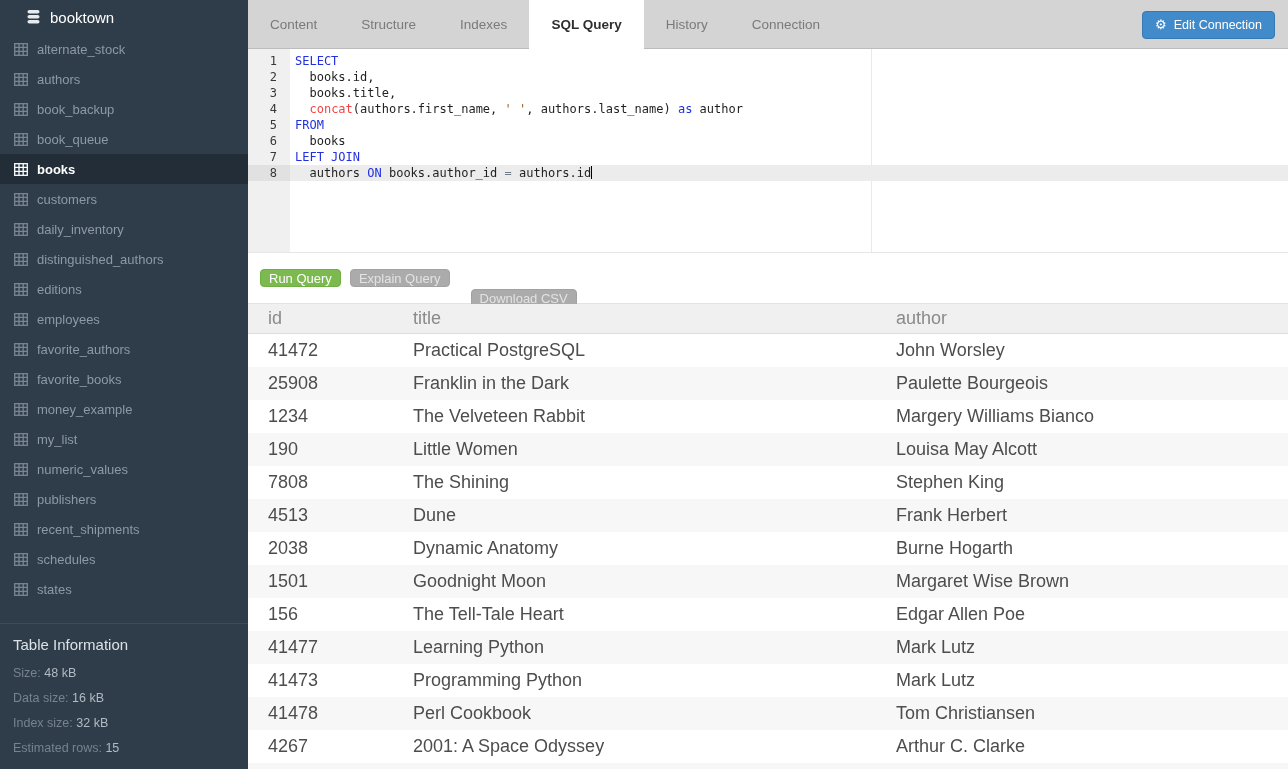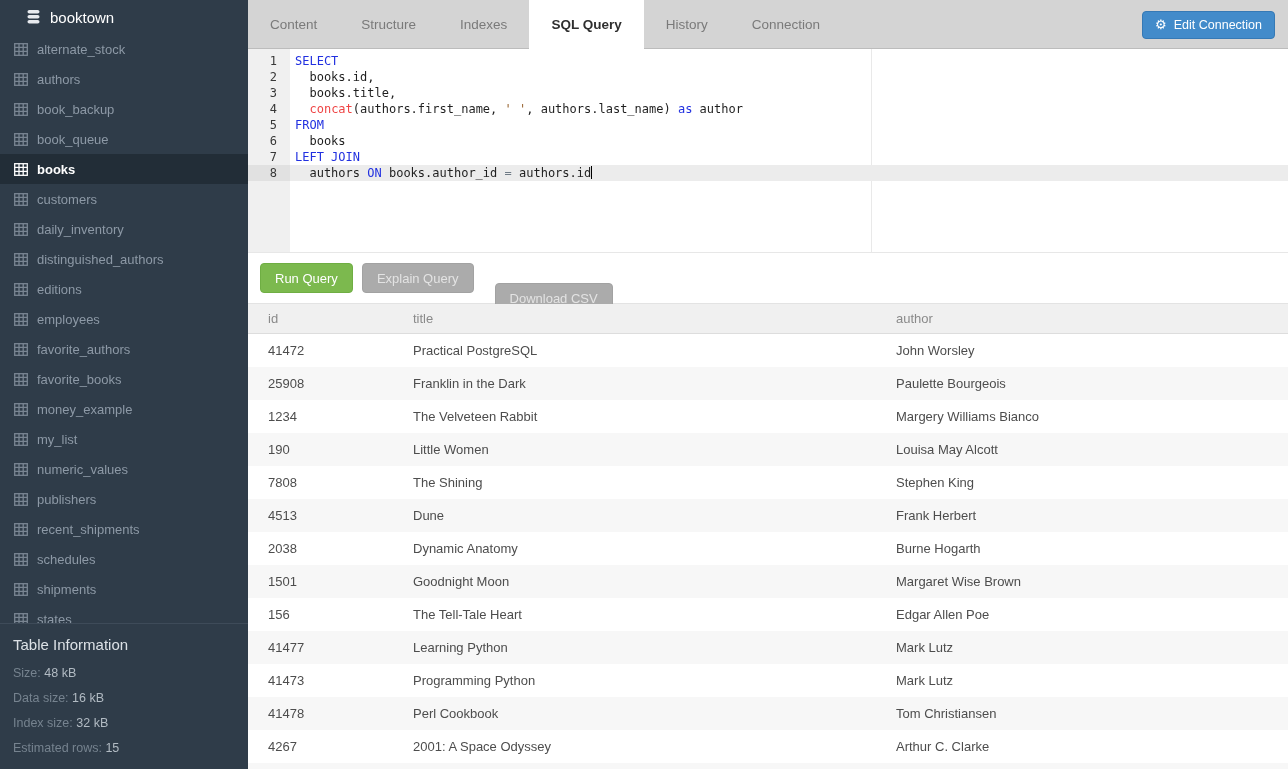--- a/index.html
+++ b/index.html
@@ -43,27 +43,27 @@
   .line { height:16px; white-space:pre; padding-left:5px; color:#1f1f1f; position:relative; }
   .line.active { background:#ececec; }
   .tok-kw { color:#2130e0; }
   .tok-fn { color:#ef4444; }
   .tok-str { color:#96622d; }
   .tok-op { color:#6f7b86; }
   .cursor { display:inline-block; width:1px; height:13px; background:#000; vertical-align:-2px; }
 
   
   .actions { height:52px; flex:0 0 52px; background:#fff; border-top:1px solid #e7e7e7; border-bottom:1px solid #e3e3e3; display:flex; align-items:center; padding-left:12px; }
-  .btn { height:30px; border-radius:4px; font-size:13px; padding:0 14px; border:1px solid transparent; cursor:pointer; font-family:"Liberation Sans", sans-serif; }
+  .btn { height:18px; border-radius:4px; font-size:13px; padding:0 8px; border:1px solid transparent; cursor:pointer; font-family:"Liberation Sans", sans-serif; }
   .btn-green { background:#7cb94e; border-color:#6fae43; color:#ffffff; margin-right:9px; }
   .btn-gray { background:#ababab; border-color:#a2a2a2; color:#e3e3e3; margin-right:9px; }
   .btn-gray.dl { margin-left:12px;margin-top:40px; }
 
   
-  .results { flex:1 1 auto; background:#f7f7f7; overflow:hidden; font-size:13px; }
+  .results { flex:1 1 auto; background:#f7f7f7; overflow:hidden; font-size:18px; }
   .thead, .tr { display:grid; grid-template-columns:145px 483px 1fr; align-items:center; }
   .thead { height:30px; background:#f0f0f0; border-bottom:1px solid #dddddd; color:#8a8a8a; }
   .cell { padding-left:20px; white-space:nowrap; overflow:hidden; }
   .tr { height:33px; background:#ffffff; color:#4d4d4d; cursor:default; }
   .tr.stripe { background:#f7f7f7; }
 </style>
 </head>
 <body>
 
 <div class="app">
@@ -250,30 +250,20 @@
         </li>
         <li class="table-item">
           <svg width="14" height="13" viewBox="0 0 14 13" fill="none" stroke="currentColor" stroke-width="1.3">
             <rect x="0.7" y="0.7" width="12.6" height="11.6"></rect>
             <line x1="0.7" y1="4.4" x2="13.3" y2="4.4"></line>
             <line x1="0.7" y1="8.4" x2="13.3" y2="8.4"></line>
             <line x1="5" y1="0.7" x2="5" y2="12.3"></line>
             <line x1="9.2" y1="0.7" x2="9.2" y2="12.3"></line>
           </svg>
           <span>schedules</span>
-        </li>
-        <li class="table-item">
-          <svg width="14" height="13" viewBox="0 0 14 13" fill="none" stroke="currentColor" stroke-width="1.3">
-            <rect x="0.7" y="0.7" width="12.6" height="11.6"></rect>
-            <line x1="0.7" y1="4.4" x2="13.3" y2="4.4"></line>
-            <line x1="0.7" y1="8.4" x2="13.3" y2="8.4"></line>
-            <line x1="5" y1="0.7" x2="5" y2="12.3"></line>
-            <line x1="9.2" y1="0.7" x2="9.2" y2="12.3"></line>
-          </svg>
-          <span>shipments</span>
         </li>
         <li class="table-item">
           <svg width="14" height="13" viewBox="0 0 14 13" fill="none" stroke="currentColor" stroke-width="1.3">
             <rect x="0.7" y="0.7" width="12.6" height="11.6"></rect>
             <line x1="0.7" y1="4.4" x2="13.3" y2="4.4"></line>
             <line x1="0.7" y1="8.4" x2="13.3" y2="8.4"></line>
             <line x1="5" y1="0.7" x2="5" y2="12.3"></line>
             <line x1="9.2" y1="0.7" x2="9.2" y2="12.3"></line>
           </svg>
           <span>states</span>

